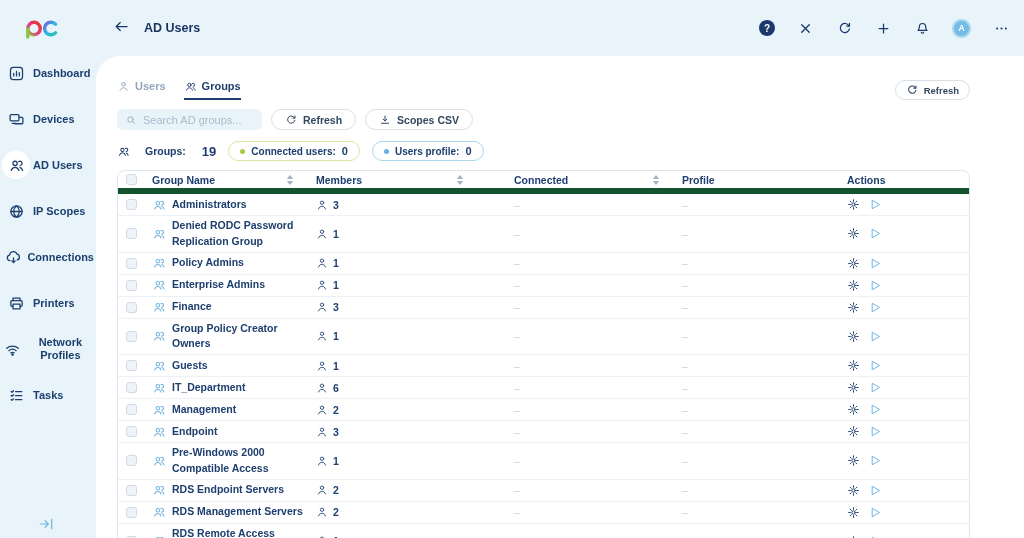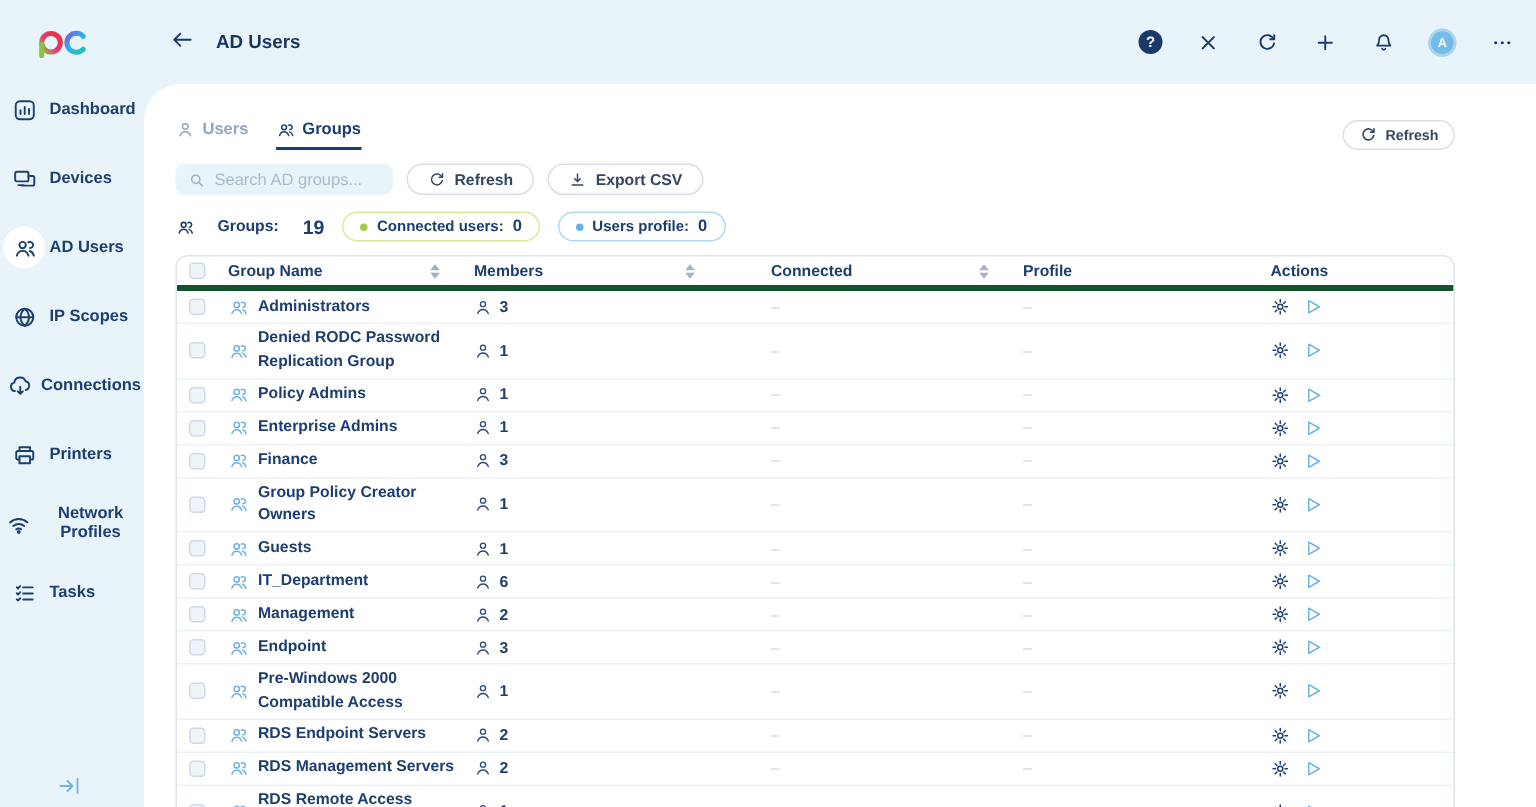--- a/index.html
+++ b/index.html
@@ -58,21 +58,21 @@
   .pill b { font-size:11px; }
   .pill.green { border:1px solid #d9e69e; }
   .pill.blue { border:1px solid #aed8f0; }
   .dot { width:5px; height:5px; border-radius:50%; }
   .dot.green { background:#a9c93f; }
   .dot.blue { background:#62b3e4; }
 
   
   .gtable { margin-top:9px; border:1px solid #dfe5ec; border-radius:8px 8px 0 0; overflow:hidden; background:#fff; }
   .trh, .tr { display:flex; align-items:center; }
-  .trh { height:23px; border-bottom:4px solid #14532d; }
+  .trh { height:23px; border-bottom:6px solid #14532d; }
   .tr { min-height:22px; border-bottom:1px solid #edf0f4; cursor:default; }
   .tr:last-child { border-bottom:none; }
   .td, .th { display:flex; align-items:center; padding:2px 0 2px 8px; }
   .th { font-size:10.5px; font-weight:700; color:#1d3e6e; }
   .col-cb   { width:26px; justify-content:center; padding-left:0; flex:none; }
   .col-name { width:164px; flex:none; gap:6px; }
   .col-mem  { width:170px; flex:none; gap:5px; }
   .col-conn { width:168px; flex:none;margin-left:28px; }
   .col-prof { width:165px; flex:none; }
   .col-act  { flex:1; gap:9px; }
@@ -296,21 +296,21 @@
           </svg>
       </span>
       <span>Refresh</span>
     </button>
     <button class="btn btn-md">
       <span style="display:flex">
         <svg viewBox="0 0 24 24" fill="none" stroke="currentColor" stroke-width="2" stroke-linecap="round" stroke-linejoin="round">
             <path d="M12 4v9.5M8.2 10.3l3.8 3.8 3.8-3.8M5 18.5h14"></path>
           </svg>
       </span>
-      <span>Export CSV</span>
+      <span>Scopes CSV</span>
     </button>
   </div>
 
   <div class="stats">
     <div class="stat-groups">
       <span style="display:flex">
         <svg viewBox="0 0 24 24" fill="none" stroke="currentColor" stroke-width="1.9" stroke-linecap="round" stroke-linejoin="round">
             <circle cx="10" cy="9" r="3"></circle>
             <path d="M4.5 19c1-3 3-4.5 5.5-4.5s4.5 1.5 5.5 4.5"></path>
             <path d="M15.3 6.5a2.9 2.9 0 1 1 1.7 5.3"></path>

